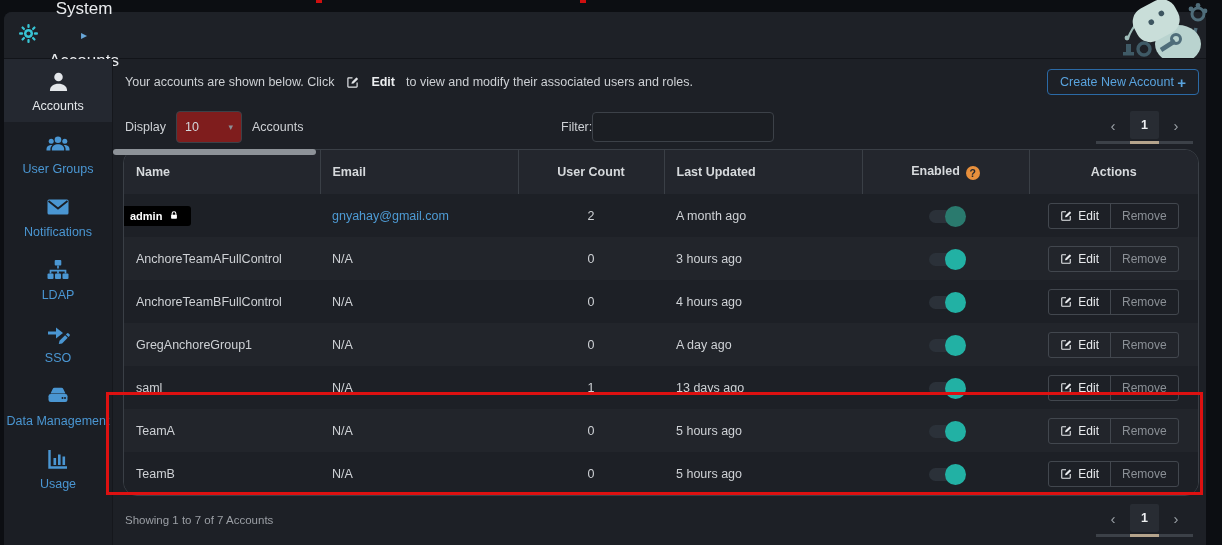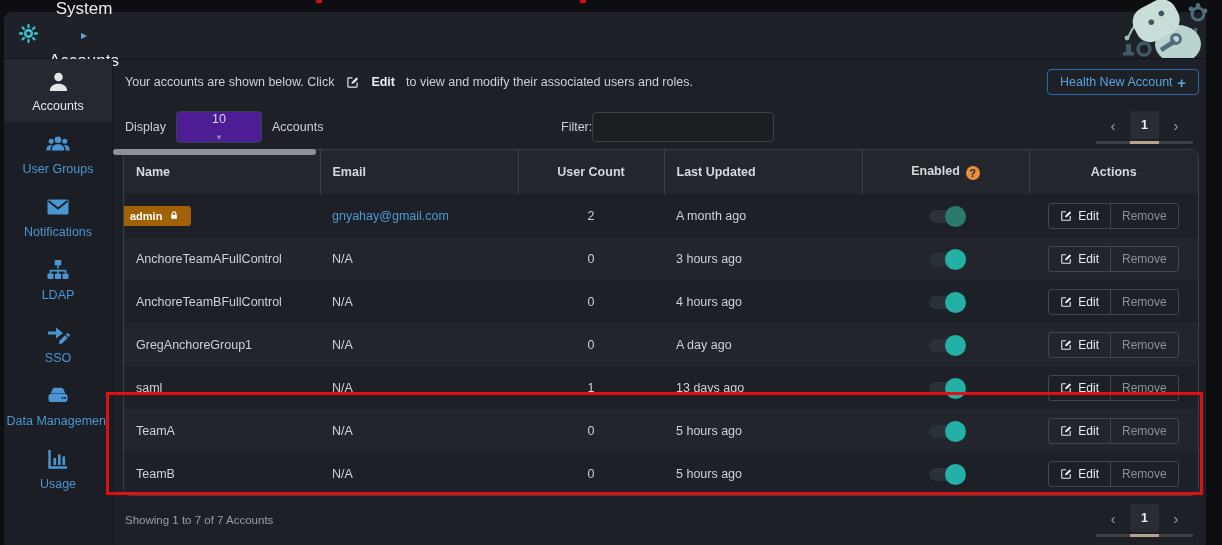--- a/index.html
+++ b/index.html
@@ -32,61 +32,61 @@
   .intro-text .edit-word{font-weight:bold;color:#eceef0;}
   .intro-text svg{margin:0 1px;color:#e3e5e8;}
   .create-btn{display:flex;align-items:center;justify-content:space-between;width:152px;height:26px;
     padding:0 12px;background:transparent;border:1px solid #2b6aa6;border-radius:4px;
     color:#59a3de;font-size:12.5px;cursor:pointer;font-family:inherit;}
   .create-btn .plus{font-size:15px;font-weight:bold;}
   
   .controls-row{height:44px;position:relative;display:flex;align-items:center;padding-left:12px;}
   .display-group{display:flex;align-items:center;gap:10px;font-size:12.5px;color:#cdd0d4;}
   .page-size-select{display:flex;align-items:center;justify-content:space-between;width:48px;height:30px;
-    padding:0 18px;background:#4c1d95;border:1px solid #3c4148;border-radius:4px;
-    color:#d3d6da;font-size:12.5px;cursor:pointer;flex-direction:column;}
+    padding:0 8px;background:#7f1d1d;border:1px solid #3c4148;border-radius:4px;
+    color:#d3d6da;font-size:12.5px;cursor:pointer;}
   .page-size-select .caret{font-size:9px;color:#8b9096;}
   .filter-group{position:absolute;left:448px;top:7px;display:flex;align-items:center;gap:0;
     font-size:12.5px;color:#cdd0d4;}
   .filter-input{width:164px;height:28px;background:#1b1e23;border:1px solid #3c4148;
     border-radius:4px;color:#d3d6da;padding:0 8px;font-family:inherit;font-size:12.5px;}
   
   .pagination{display:inline-block;}
   .pagination .pag-row{display:flex;align-items:center;}
   .pag-btn{width:34px;height:28px;background:transparent;border:none;color:#9aa0a6;
     font-size:15px;cursor:pointer;font-family:inherit;}
   .pag-page{width:29px;height:28px;background:#282c33;color:#eceef0;font-weight:bold;
     font-size:12.5px;display:flex;align-items:center;justify-content:center;border-radius:2px;cursor:pointer;}
   .pag-underline{display:flex;height:3px;margin-top:2px;}
   .pag-underline .seg{height:3px;background:#3c4148;}
   .pag-underline .seg.side{width:34px;}
   .pag-underline .seg.active{width:29px;background:#b5a48c;}
   .pagination.top{position:absolute;right:16px;top:6px;}
   
-  .table-wrap{margin:0 10px;border:1px solid #3a3f46;border-radius:8px;overflow:hidden;}
+  .table-wrap{margin:0 10px;border:1px solid #3a3f46;border-radius:14px;overflow:hidden;}
   table{width:100%;border-collapse:collapse;table-layout:fixed;font-size:12.5px;color:#ced1d5;}
   thead th{height:42px;background:#23262d;font-weight:bold;color:#d6d9dc;font-size:12.5px;
     border-left:1px solid #3a3f46;}
   thead th:first-child{border-left:none;}
   th.col-0,th.col-1,th.col-3{text-align:left;padding-left:12px;}
   th.col-2,th.col-4,th.col-5{text-align:center;margin-left:40px;}
   tbody td{height:41px;overflow:hidden;white-space:nowrap;}
   tr.row-dark{background:#1d2026;}
   tr.row-light{background:#22252b;}
   .c-name,.c-email,.c-updated{text-align:left;padding-left:12px;}
   .c-count,.c-enabled,.c-actions{text-align:center;}
   .email-link{color:#4e9bd4;cursor:pointer;text-align:center;}
   .help-badge{display:inline-flex;align-items:center;justify-content:center;width:14px;height:14px;
     border-radius:50%;background:#e78f3c;color:#23262d;font-size:10.5px;font-weight:bold;
     margin-left:6px;vertical-align:-2px;cursor:pointer;}
   .scroll-thumb{position:absolute;left:0px;top:90px;width:203px;height:6px;background:#8d9298;
     border-radius:3px;z-index:5;}
   
   .ribbon{position:relative;display:inline-flex;align-items:center;gap:7px;margin-left:-22px;
-    background:#a16207;color:#fff;font-weight:bold;font-size:11px;padding:4px 12px 4px 16px;
+    background:#000000;color:#fff;font-weight:bold;font-size:11px;padding:4px 12px 4px 16px;
     border-radius:2px 3px 3px 0;}
   .ribbon::after{content:"";position:absolute;left:0;bottom:-6px;width:0;height:0;
     border-top:6px solid #4a2e85;border-right:8px solid transparent;}
   
   .toggle{display:inline-block;width:34px;height:13px;border-radius:7px;background:#2b3139;
     position:relative;cursor:pointer;vertical-align:middle;}
   .toggle .knob{position:absolute;right:-3px;top:-4px;width:21px;height:21px;border-radius:50%;
     background:#22b1a4;}
   .toggle .knob.muted{background:#2a7a6e;}
   
@@ -248,21 +248,21 @@
         <span class="intro-text">
           <span>Your accounts are shown below. Click</span>
           <svg viewBox="0 0 24 24" width="13" height="13">
               <path d="M20.5 12v7.5a1 1 0 0 1-1 1h-15a1 1 0 0 1-1-1v-15a1 1 0 0 1 1-1H12" fill="none" stroke="currentColor" stroke-width="2.2"></path>
               <path d="M10 14.5l.9-3.4L18.6 3.4a1.2 1.2 0 0 1 1.7 0l1.3 1.3a1.2 1.2 0 0 1 0 1.7L13.9 14l-3.9.5z" fill="currentColor"></path>
             </svg>
           <span class="edit-word">Edit</span>
           <span>to view and modify their associated users and roles.</span>
         </span>
         <button class="create-btn">
-          <span>Health New Account</span>
+          <span>Create New Account</span>
           <span class="plus">+</span>
         </button>
       </div>
 
       <div class="controls-row">
         <span class="display-group">
           <span>Display</span>
           <span class="page-size-select">
             <span>10</span>
             <span class="caret">▾</span>

